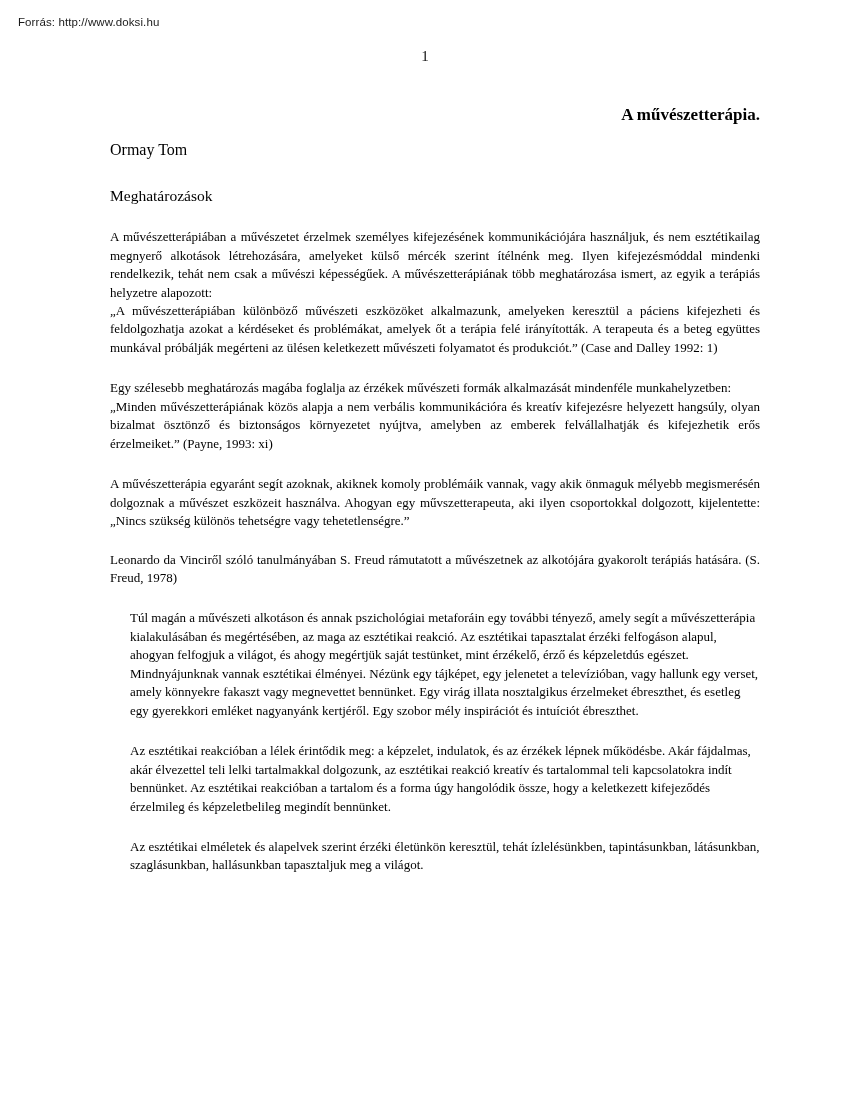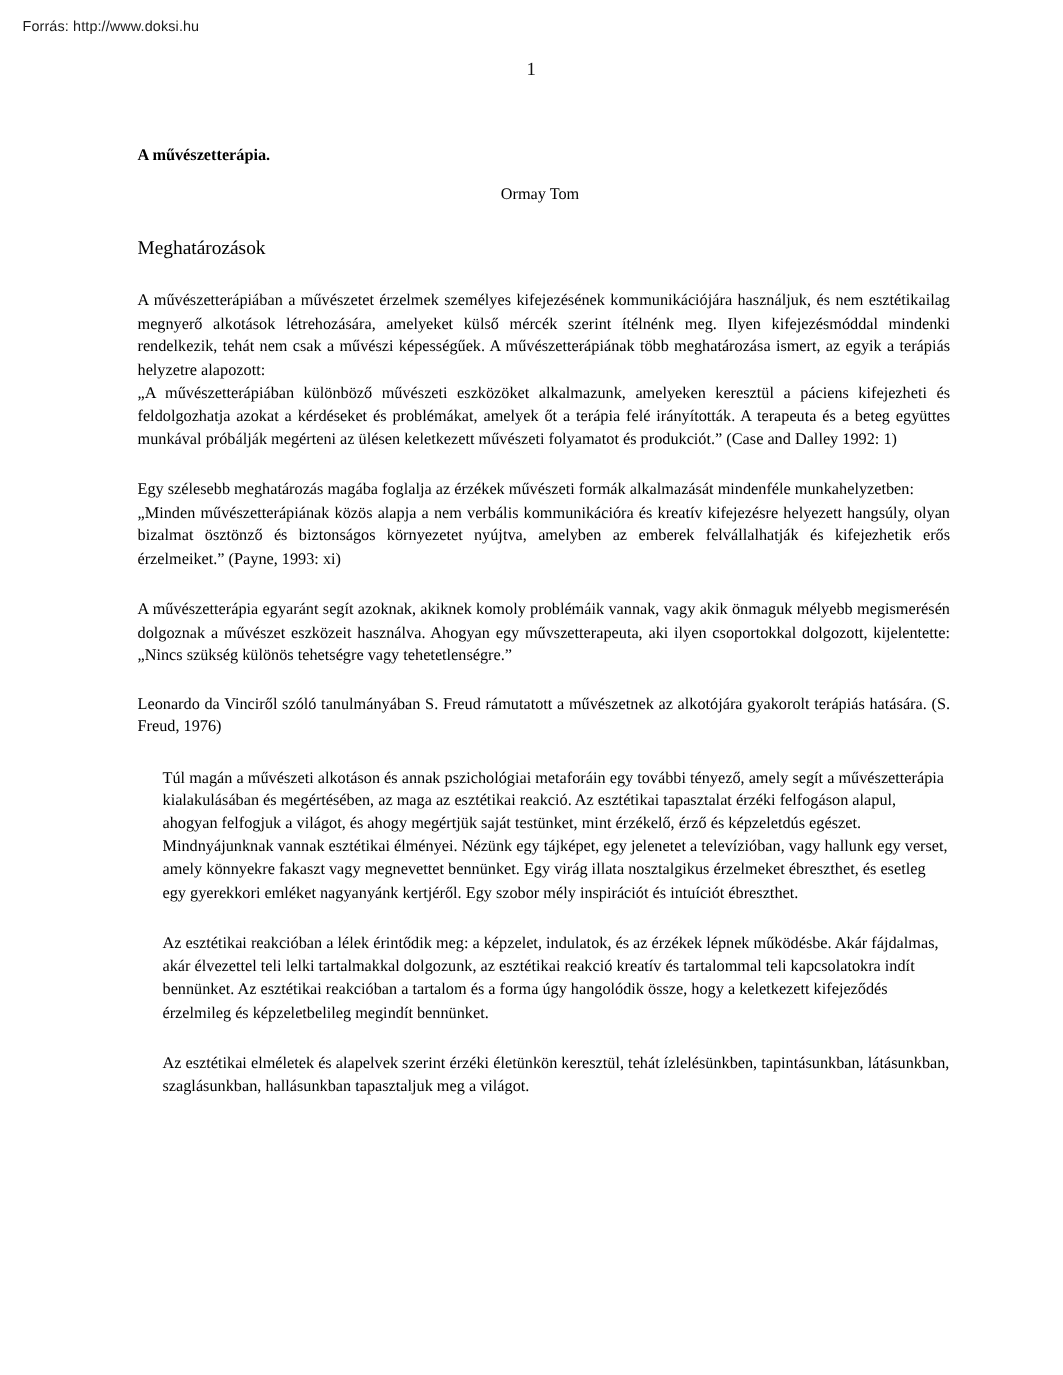--- a/index.html
+++ b/index.html
@@ -39,28 +39,27 @@
     color: #111111;
   }
   .content {
     position: absolute;
     left: 110px;
     top: 100px;
     width: 650px;
   }
   .doc-title {
     font-weight: bold;
-    font-size: 13px;
+    font-size: 17px;
     line-height: 1.25;
-    margin: 16px 0 0px 0;
-    text-align: left;
+    margin: 4px 0 0px 0;
+    text-align: right;
   }
   .author {
-    text-align: center;
-    font-size: 13px;
+    font-size: 16px;
     line-height: 1.3;
     margin: 15px 0 0 0;
     padding-right: 6px;
   }
   .section-heading {
     font-weight: normal;
     font-size: 15.5px;
     line-height: 1.3;
     margin: 25px 0 0 0;
   }
@@ -103,21 +102,21 @@
     <p class="body-par">A művészetterápiában a művészetet érzelmek személyes kifejezésének kommunikációjára használjuk, és nem esztétikailag megnyerő alkotások létrehozására, amelyeket külső mércék szerint ítélnénk meg. Ilyen kifejezésmóddal mindenki rendelkezik, tehát nem csak a művészi képességűek. A művészetterápiának több meghatározása ismert, az egyik a terápiás helyzetre alapozott:</p>
 
     <p class="body-par tight-follow">„A művészetterápiában különböző művészeti eszközöket alkalmazunk, amelyeken keresztül a páciens kifejezheti és feldolgozhatja azokat a kérdéseket és problémákat, amelyek őt a terápia felé irányították. A terapeuta és a beteg együttes munkával próbálják megérteni az ülésen keletkezett művészeti folyamatot és produkciót.” (Case and Dalley 1992: 1)</p>
 
     <p class="body-par">Egy szélesebb meghatározás magába foglalja az érzékek művészeti formák alkalmazását mindenféle munkahelyzetben:</p>
 
     <p class="body-par tight-follow">„Minden művészetterápiának közös alapja a nem verbális kommunikációra és kreatív kifejezésre helyezett hangsúly, olyan bizalmat ösztönző és biztonságos környezetet nyújtva, amelyben az emberek felvállalhatják és kifejezhetik erős érzelmeiket.” (Payne, 1993: xi)</p>
 
     <p class="body-par">A művészetterápia egyaránt segít azoknak, akiknek komoly problémáik vannak, vagy akik önmaguk mélyebb megismerésén dolgoznak a művészet eszközeit használva. Ahogyan egy művszetterapeuta, aki ilyen csoportokkal dolgozott, kijelentette: „Nincs szükség különös tehetségre vagy tehetetlenségre.”</p>
 
-    <p class="body-par gap-small">Leonardo da Vinciről szóló tanulmányában S. Freud rámutatott a művészetnek az alkotójára gyakorolt terápiás hatására. (S. Freud, 1976)</p>
+    <p class="body-par gap-small">Leonardo da Vinciről szóló tanulmányában S. Freud rámutatott a művészetnek az alkotójára gyakorolt terápiás hatására. (S. Freud, 1978)</p>
 
     <p class="body-par ragged">Túl magán a művészeti alkotáson és annak pszichológiai metaforáin egy további tényező, amely segít a művészetterápia kialakulásában és megértésében, az maga az esztétikai reakció. Az esztétikai tapasztalat érzéki felfogáson alapul, ahogyan felfogjuk a világot, és ahogy megértjük saját testünket, mint érzékelő, érző és képzeletdús egészet. Mindnyájunknak vannak esztétikai élményei. Nézünk egy tájképet, egy jelenetet a televízióban, vagy hallunk egy verset, amely könnyekre fakaszt vagy megnevettet bennünket. Egy virág illata nosztalgikus érzelmeket ébreszthet, és esetleg egy gyerekkori emléket nagyanyánk kertjéről. Egy szobor mély inspirációt és intuíciót ébreszthet.</p>
 
     <p class="body-par ragged">Az esztétikai reakcióban a lélek érintődik meg: a képzelet, indulatok, és az érzékek lépnek működésbe. Akár fájdalmas, akár élvezettel teli lelki tartalmakkal dolgozunk, az esztétikai reakció kreatív és tartalommal teli kapcsolatokra indít bennünket. Az esztétikai reakcióban a tartalom és a forma úgy hangolódik össze, hogy a keletkezett kifejeződés érzelmileg és képzeletbelileg megindít bennünket.</p>
 
     <p class="body-par ragged">Az esztétikai elméletek és alapelvek szerint érzéki életünkön keresztül, tehát ízlelésünkben, tapintásunkban, látásunkban, szaglásunkban, hallásunkban tapasztaljuk meg a világot.</p>
 
   </div>
 </div>
 

